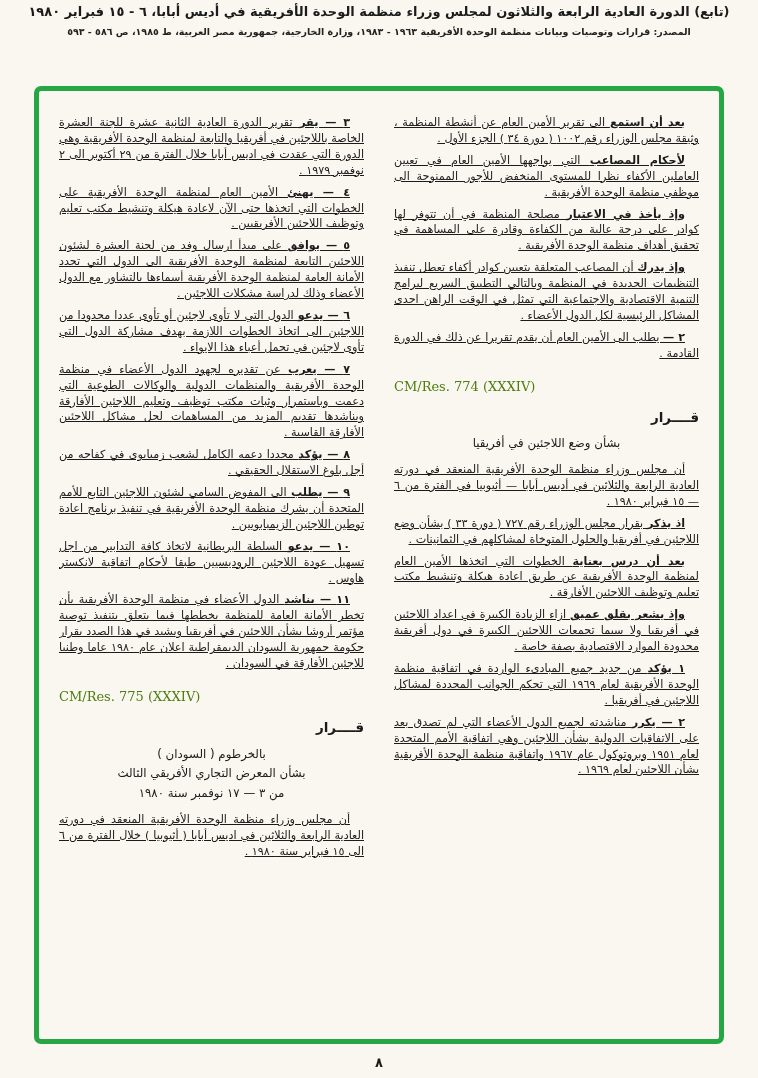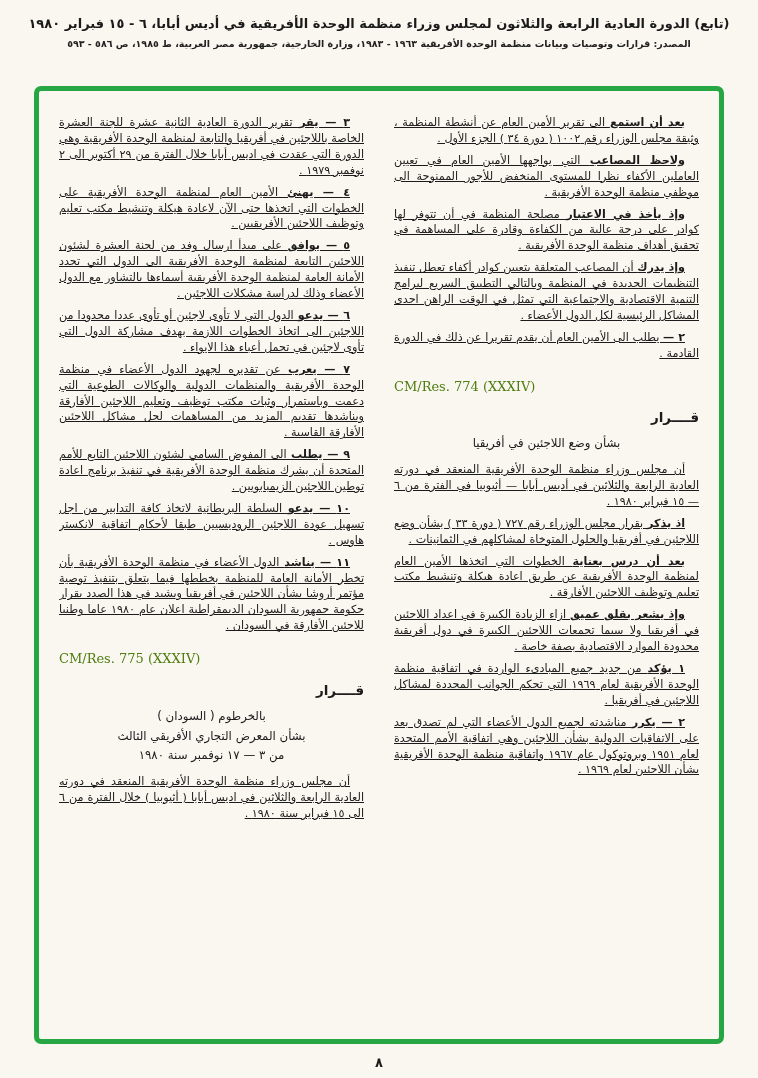--- a/index.html
+++ b/index.html
@@ -4,21 +4,21 @@
 <style>
   * { margin:0; padding:0; box-sizing:border-box; }
   html,body { width:758px; height:1078px; }
   body {
     background:#faf7f0;
     font-family:"DejaVu Sans", sans-serif;
     color:#1b1b1b;
     position:relative;
     overflow:hidden;
   }
-  .header { padding:16px 24px 0; text-align:center; }
+  .header { padding:4px 24px 0; text-align:center; }
   .header-line1 { font-size:13px; font-weight:bold; letter-spacing:0.2px; }
   .header-line2 { font-size:9.5px; font-weight:bold; margin-top:7px; color:#222; }
   .frame {
     position:absolute;
     left:34px; right:34px; top:86px; bottom:34px;
     border:5px solid #27a744;
     border-radius:7px;
     padding:24px 20px 8px;
     background:#faf7f0;
     overflow:hidden;
@@ -66,21 +66,21 @@
   <header class="header">
     <div class="header-line1">(تابع) الدورة العادية الرابعة والثلاثون لمجلس وزراء منظمة الوحدة الأفريقية في أديس أبابا، ٦ - ١٥ فبراير ١٩٨٠</div>
     <div class="header-line2">المصدر: قرارات وتوصيات وبيانات منظمة الوحدة الأفريقية ١٩٦٣ - ١٩٨٣، وزارة الخارجية، جمهورية مصر العربية، ط ١٩٨٥، ص ٥٨٦ - ٥٩٣</div>
   </header>
 
   <div class="frame">
     <div class="columns">
 
       <div class="col">
         <p class="para"><b>بعد أن استمع</b><span> الى تقرير الأمين العام عن أنشطة المنظمة ، وثيقة مجلس الوزراء رقم ١٠٠٢ ( دورة ٣٤ ) الجزء الأول .</span></p>
-        <p class="para"><b>ولاحظ المصاعب</b><span> التي يواجهها الأمين العام في تعيين العاملين الأكفاء نظرا للمستوى المنخفض للأجور الممنوحة الى موظفي منظمة الوحدة الأفريقية .</span></p>
+        <p class="para"><b>لأحكام المصاعب</b><span> التي يواجهها الأمين العام في تعيين العاملين الأكفاء نظرا للمستوى المنخفض للأجور الممنوحة الى موظفي منظمة الوحدة الأفريقية .</span></p>
         <p class="para"><b>وإذ يأخذ في الاعتبار</b><span> مصلحة المنظمة في أن تتوفر لها كوادر على درجة عالية من الكفاءة وقادرة على المساهمة في تحقيق أهداف منظمة الوحدة الأفريقية .</span></p>
         <p class="para"><b>وإذ يدرك</b><span> أن المصاعب المتعلقة بتعيين كوادر أكفاء تعطل تنفيذ التنظيمات الجديدة في المنظمة وبالتالي التطبيق السريع لبرامج التنمية الاقتصادية والاجتماعية التي تمثل في الوقت الراهن احدى المشاكل الرئيسية لكل الدول الأعضاء .</span></p>
         <p class="para"><b>٢ —</b><span> يطلب الى الأمين العام أن يقدم تقريرا عن ذلك في الدورة القادمة .</span></p>
 
         <div class="cmres">CM/Res. 774 (XXXIV)</div>
         <div class="res-title">قــــرار</div>
         <div class="res-subtitle last">بشأن وضع اللاجئين في أفريقيا</div>
 
         <p class="para"><b></b><span>أن مجلس وزراء منظمة الوحدة الأفريقية المنعقد في دورته العادية الرابعة والثلاثين في أديس أبابا — أثيوبيا في الفترة من ٦ — ١٥ فبراير ١٩٨٠ .</span></p>
         <p class="para"><b>اذ يذكر</b><span> بقرار مجلس الوزراء رقم ٧٢٧ ( دورة ٣٣ ) بشأن وضع اللاجئين في أفريقيا والحلول المتوخاة لمشاكلهم في الثمانينات .</span></p>
@@ -89,20 +89,21 @@
         <p class="para"><b>١ يؤكد</b><span> من جديد جميع المبادىء الواردة في اتفاقية منظمة الوحدة الأفريقية لعام ١٩٦٩ التي تحكم الجوانب المحددة لمشاكل اللاجئين في أفريقيا .</span></p>
         <p class="para"><b>٢ — يكرر</b><span> مناشدته لجميع الدول الأعضاء التي لم تصدق بعد على الاتفاقيات الدولية بشأن اللاجئين وهي اتفاقية الأمم المتحدة لعام ١٩٥١ وبروتوكول عام ١٩٦٧ واتفاقية منظمة الوحدة الأفريقية بشأن اللاجئين لعام ١٩٦٩ .</span></p>
       </div>
 
       <div class="col">
         <p class="para"><b>٣ — يقر</b><span> تقرير الدورة العادية الثانية عشرة للجنة العشرة الخاصة باللاجئين في أفريقيا والتابعة لمنظمة الوحدة الأفريقية وهي الدورة التي عقدت في اديس أبابا خلال الفترة من ٢٩ أكتوبر الى ٢ نوفمبر ١٩٧٩ .</span></p>
         <p class="para"><b>٤ — يهنئ</b><span> الأمين العام لمنظمة الوحدة الأفريقية على الخطوات التي اتخذها حتى الآن لاعادة هيكلة وتنشيط مكتب تعليم وتوظيف اللاجئين الأفريقيين .</span></p>
         <p class="para"><b>٥ — يوافق</b><span> على مبدأ ارسال وفد من لجنة العشرة لشئون اللاجئين التابعة لمنظمة الوحدة الأفريقية الى الدول التي تحدد الأمانة العامة لمنظمة الوحدة الأفريقية أسماءها بالتشاور مع الدول الأعضاء وذلك لدراسة مشكلات اللاجئين .</span></p>
         <p class="para"><b>٦ — يدعو</b><span> الدول التي لا تأوى لاجئين أو تأوى عددا محدودا من اللاجئين الى اتخاذ الخطوات اللازمة بهدف مشاركة الدول التي تأوى لاجئين في تحمل أعباء هذا الايواء .</span></p>
         <p class="para"><b>٧ — يعرب</b><span> عن تقديره لجهود الدول الأعضاء في منظمة الوحدة الأفريقية والمنظمات الدولية والوكالات الطوعية التي دعمت وباستمرار وثبات مكتب توظيف وتعليم اللاجئين الأفارقة ويناشدها تقديم المزيد من المساهمات لحل مشاكل اللاجئين الأفارقة القاسية .</span></p>
+        <p class="para"><b>٨ — يؤكد</b><span> مجددا دعمه الكامل لشعب زمبابوى في كفاحه من أجل بلوغ الاستقلال الحقيقي .</span></p>
         <p class="para"><b>٩ — يطلب</b><span> الى المفوض السامي لشئون اللاجئين التابع للأمم المتحدة أن يشرك منظمة الوحدة الأفريقية في تنفيذ برنامج اعادة توطين اللاجئين الزيمبابويين .</span></p>
         <p class="para"><b>١٠ — يدعو</b><span> السلطة البريطانية لاتخاذ كافة التدابير من اجل تسهيل عودة اللاجئين الروديسيين طبقا لأحكام اتفاقية لانكستر هاوس .</span></p>
         <p class="para"><b>١١ — يناشد</b><span> الدول الأعضاء في منظمة الوحدة الأفريقية بأن تخطر الأمانة العامة للمنظمة بخططها فيما يتعلق بتنفيذ توصية مؤتمر أروشا بشأن اللاجئين في أفريقيا ويشيد في هذا الصدد بقرار حكومة جمهورية السودان الديمقراطية اعلان عام ١٩٨٠ عاما وطنيا للاجئين الأفارقة في السودان .</span></p>
 
         <div class="cmres">CM/Res. 775 (XXXIV)</div>
         <div class="res-title">قــــرار</div>
         <div class="res-subtitle">بالخرطوم ( السودان )</div>
         <div class="res-subtitle">بشأن المعرض التجاري الأفريقي الثالث</div>
         <div class="res-subtitle last">من ٣ — ١٧ نوفمبر سنة ١٩٨٠</div>
 

